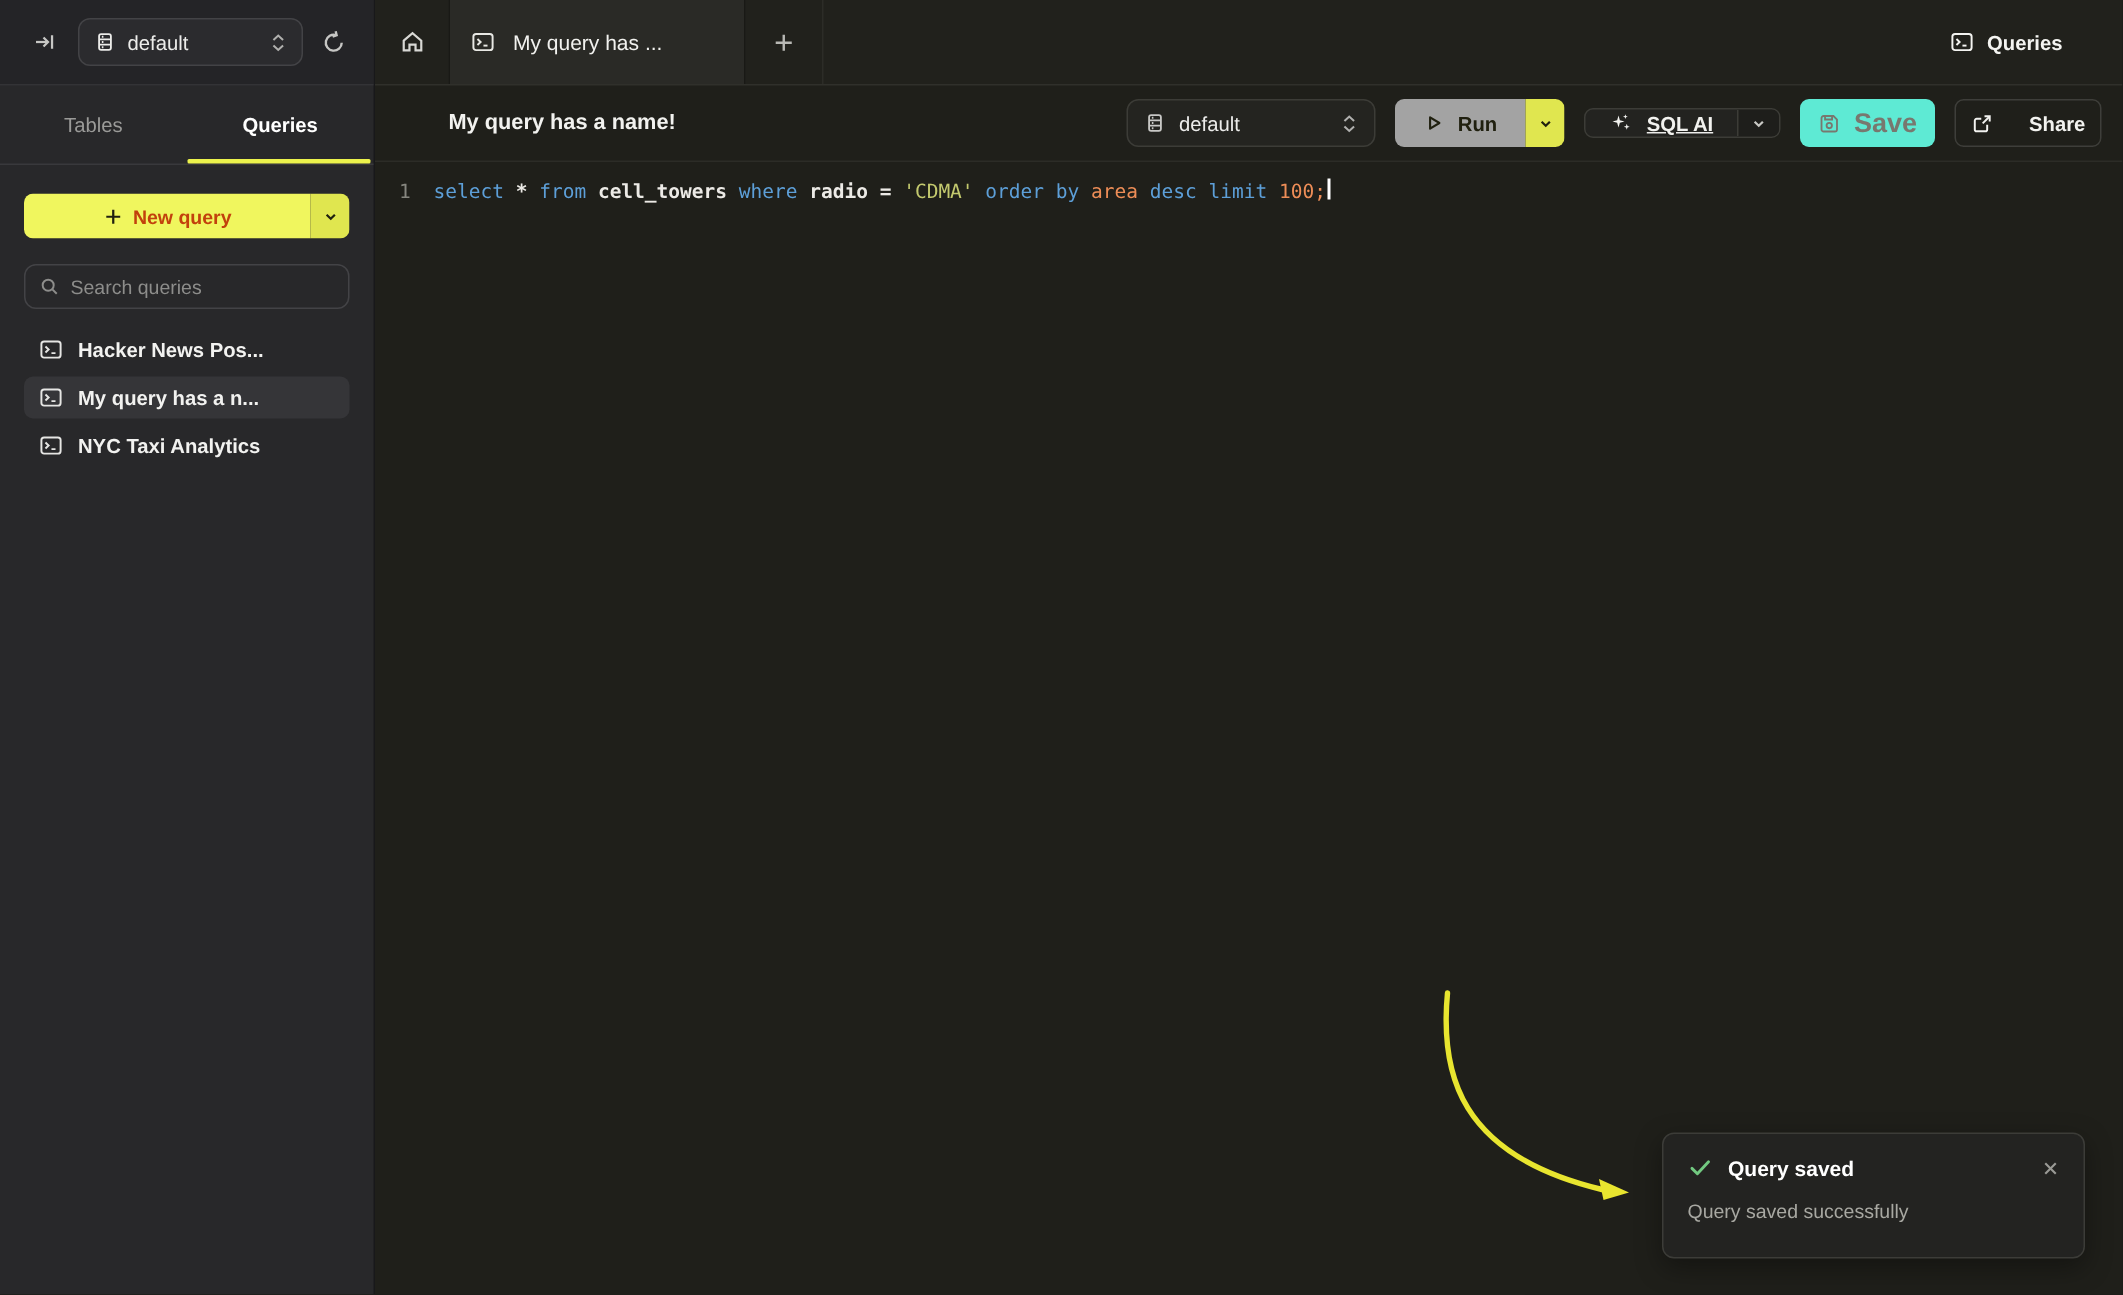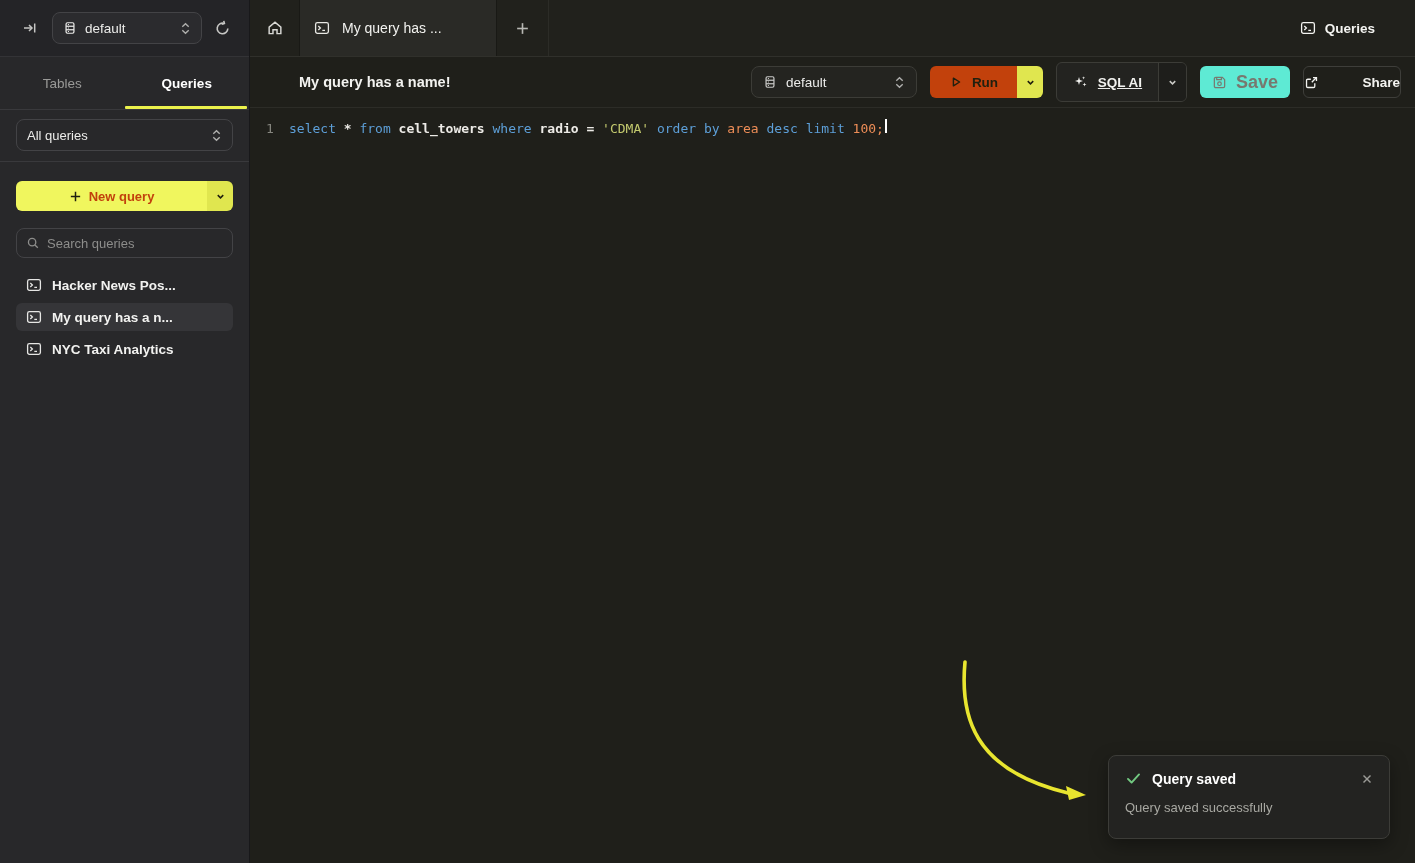--- a/index.html
+++ b/index.html
@@ -126,52 +126,52 @@
 
   .tb-select {
     width:166px; height:32px; border:1px solid #3c3c37; border-radius:8px;
     background:#242420; display:flex; align-items:center; padding:0 11px; gap:9px;
     color:#ececea; font-size:13.5px; cursor:pointer;
   }
   .tb-select .lbl { flex:1; text-align:left; }
 
   .run-btn { display:flex; height:32px; border-radius:6px; overflow:hidden; }
   .run-btn .mainpart {
-    width:87px; background:#c2410c; border:none; cursor:pointer;
+    width:87px; background:#a3a3a3; border:none; cursor:pointer;
     display:flex; align-items:center; justify-content:center; gap:9px;
     color:#20200f; font-size:13.5px; font-weight:600; font-family:inherit;
   }
   .run-btn .caret {
     width:26px; background:#e0e64f; border:none; cursor:pointer;
     display:flex; align-items:center; justify-content:center; color:#20200f;
   }
 
   .ai-btn {
-    display:flex; height:40px; border-radius:6px; overflow:hidden;
+    display:flex; height:20px; border-radius:6px; overflow:hidden;
     border:1px solid #3c3c37; background:#232320;text-decoration:underline;
   }
   .ai-btn .mainpart {
     width:101px; background:transparent; border:none; cursor:pointer;
     display:flex; align-items:center; justify-content:center; gap:9px;
     color:#f2f2ef; font-size:13.5px; font-weight:600; font-family:inherit;
   }
   .ai-btn .caret {
     width:28px; border:none; border-left:1px solid #3c3c37; background:#1e1e1b;
     cursor:pointer; display:flex; align-items:center; justify-content:center; color:#c8c8c4;
   }
 
   .save-btn {
     width:90px; height:32px; border:none; border-radius:6px; background:#5eead4;
     color:#78786f; font-size:18px; font-weight:600; font-family:inherit;
     display:flex; align-items:center; justify-content:center; gap:9px; cursor:default;
   }
   .share-btn {
     width:98px; height:32px; border:1px solid #3e3e3a; border-radius:6px; background:transparent;
     color:#f2f2ef; font-size:13.5px; font-weight:600; font-family:inherit;
-    display:flex; align-items:center; justify-content:space-between; gap:24px; cursor:pointer;
+    display:flex; align-items:center; justify-content:center; gap:24px; cursor:pointer;
   }
 
   
   .editor { flex:1; padding-top:11px; font-family:"DejaVu Sans Mono", monospace; font-size:13px; }
   .code-line { display:flex; line-height:19px; padding-left:16px; }
   .line-num { width:23px; color:#86867f; }
   .code-text { white-space:pre; color:#dcdcd8; }
   .tok-kw { color:#5d9fd8; }
   .tok-id { color:#eceae6; font-weight:bold; }
   .tok-str { color:#c3c96e;margin-top:46px; }
@@ -245,31 +245,20 @@
           </svg>
         </span>
       </button>
     </div>
 
     <div class="side-tabs">
       <div class="side-tab">Tables</div>
       <div class="side-tab active">Queries</div>
     </div>
 
-    <div class="side-filter">
-      <div class="select-box">
-        <span class="lbl">All queries</span>
-        <span>
-          <svg class="ic" width="11" height="13" viewBox="0 0 12 14" fill="none" stroke="#b0b0ae" stroke-width="1.5">
-            <polyline points="2.5,5 6,1.8 9.5,5"></polyline>
-              <polyline points="2.5,9 6,12.2 9.5,9"></polyline>
-          </svg>
-        </span>
-      </div>
-    </div>
 
     <div class="side-newquery">
       <div class="split-yellow">
         <button class="mainpart">
           <span>
             <svg class="ic" width="13" height="13" viewBox="0 0 14 14" fill="none" stroke="#20200f" stroke-width="1.6">
               <line x1="7" y1="2" x2="7" y2="12"></line>
                 <line x1="2" y1="7" x2="12" y2="7"></line>
             </svg>
           </span>

